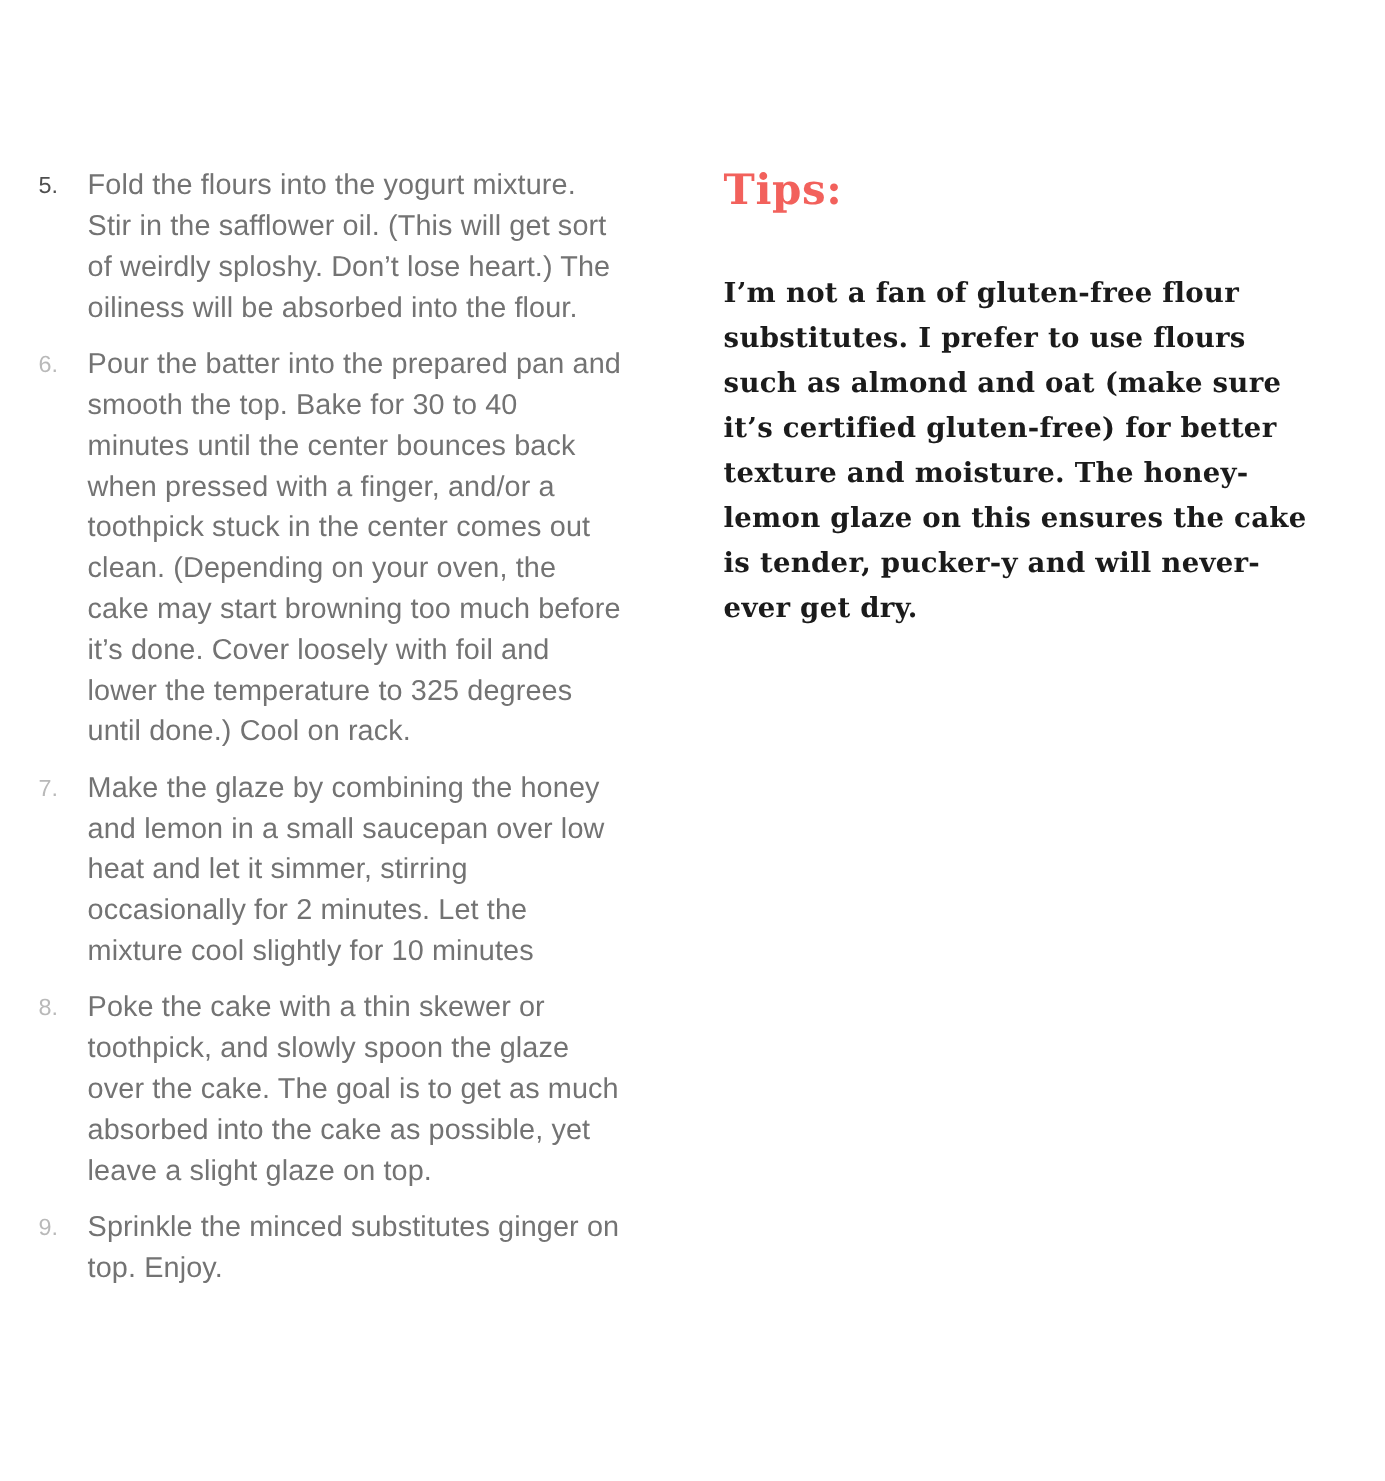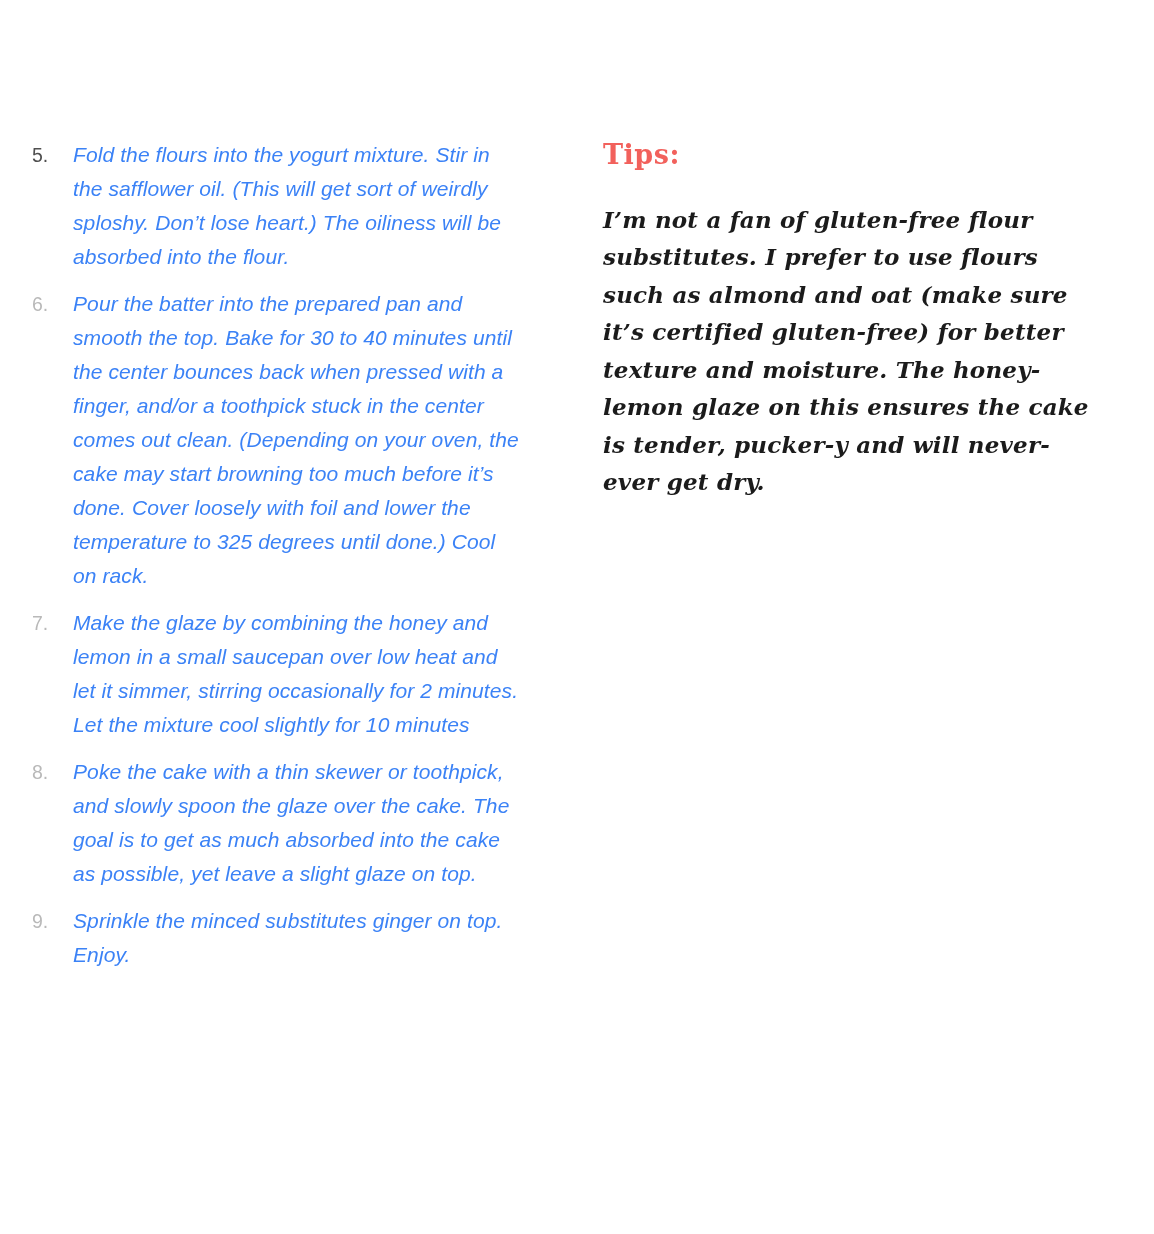--- a/index.html
+++ b/index.html
@@ -30,50 +30,48 @@
     flex: 0 0 41px;
     width: 41px;
     font-size: 19.5px;
     line-height: 34px;
     color: #b9b9b9;
     font-weight: 400;
   }
   .step-num.dark { color: #4f4f4f; }
   .step-text {
     flex: 1;
-    font-size: 21px;
+    font-size: 24px;
     line-height: 34px;
-    color: #3b82f6;
+    color: #737373;
     letter-spacing: 0.1px;
-    font-style: italic;
   }
   
   .tips {
     width: 493px;
     margin-left: 82px;
     padding-top: 2px;
   }
   .tips-heading {
     font-family: "DejaVu Serif", "Liberation Serif", serif;
     font-weight: 700;
-    font-size: 27px;
+    font-size: 35px;
     line-height: 1.1;
     color: #f2615c;
-    margin-bottom: 31px;
+    margin-bottom: 47px;
     letter-spacing: 0.5px;
   }
   .tips-para {
     font-family: "DejaVu Serif", "Liberation Serif", serif;
     font-weight: 700;
     font-size: 23px;
     line-height: 37.5px;
     color: #1b1b1b;
     margin-bottom: 37px;
     letter-spacing: 0.2px;
-    font-style: italic;
   }
 </style>
 </head>
 <body>
 
 <div class="columns">
 
   <section class="steps">
     <ol>
       <li class="step">

